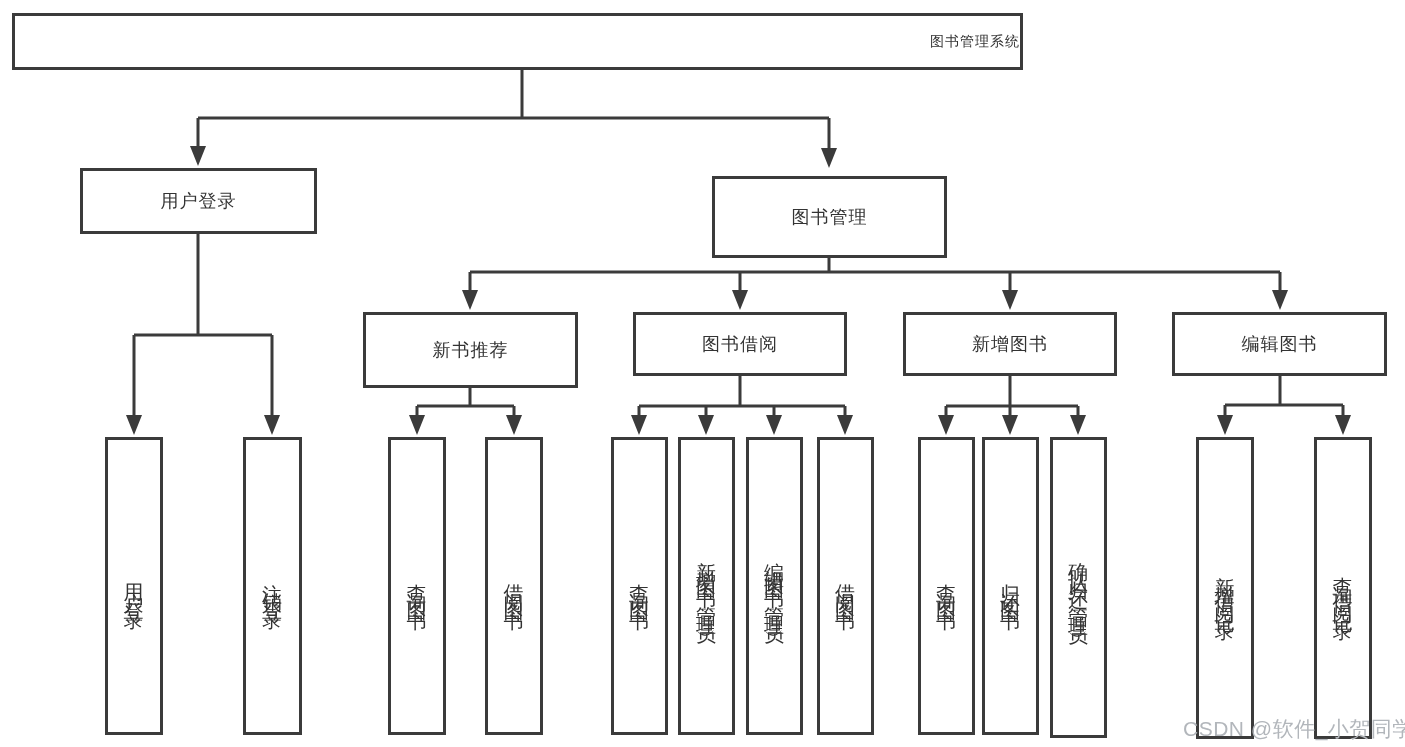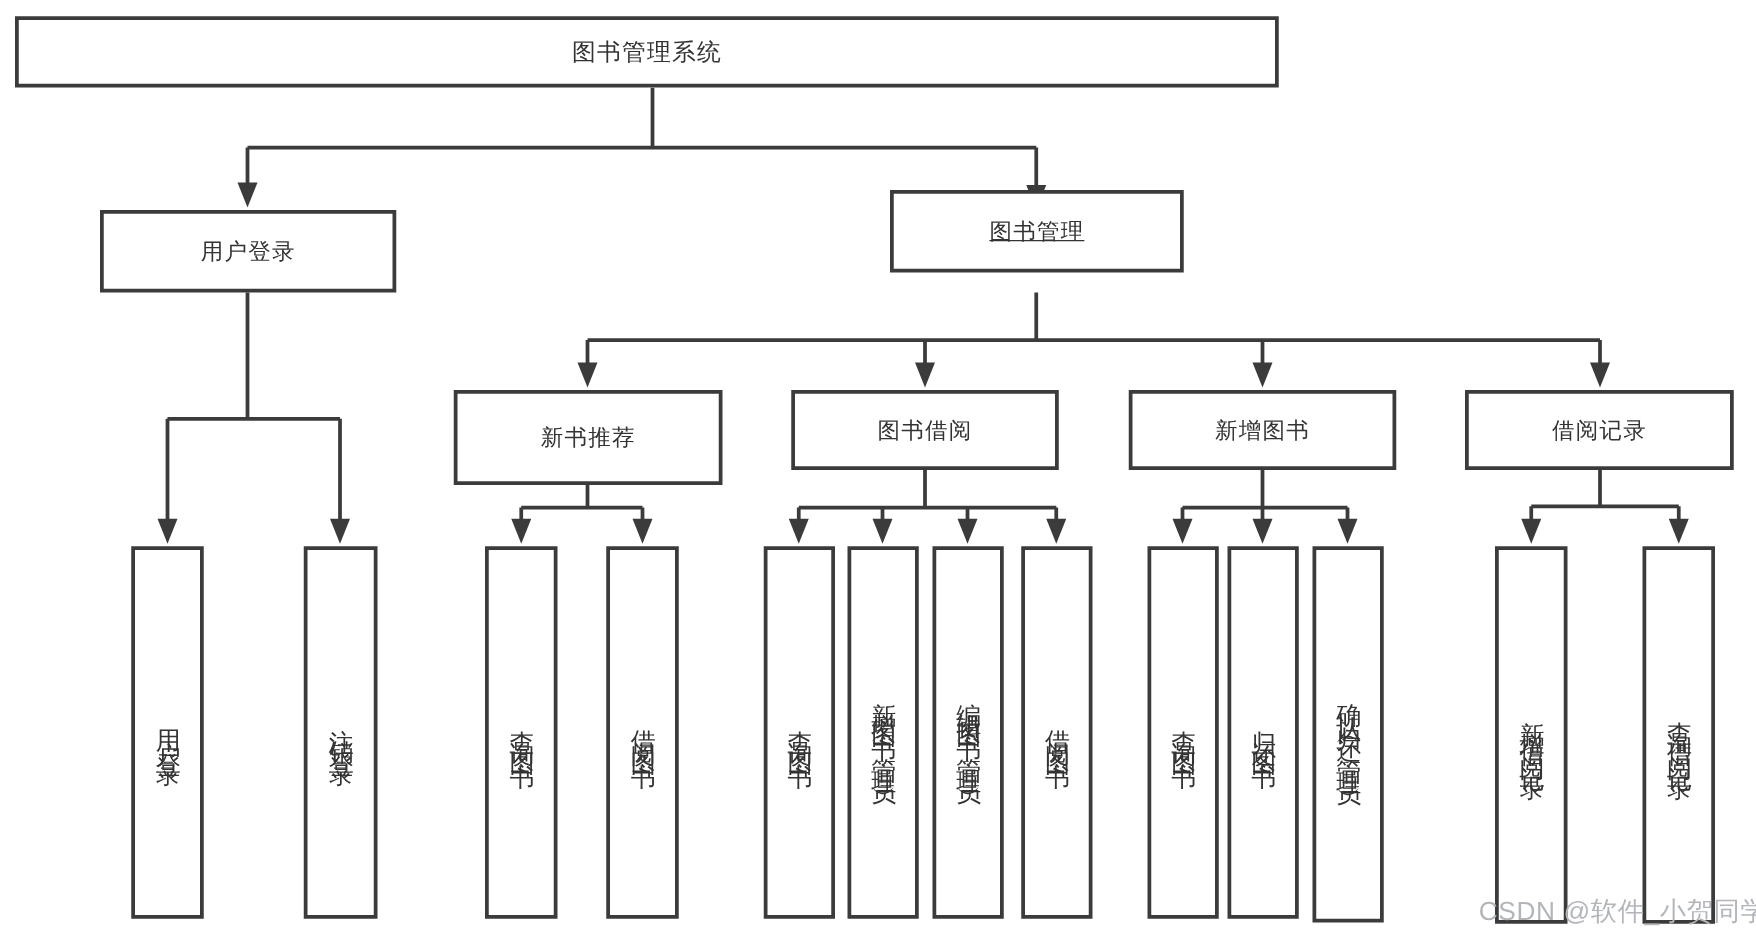--- a/index.html
+++ b/index.html
@@ -20,21 +20,21 @@
   }
   .wires{position:absolute;left:0;top:0;width:1405px;height:747px;}
   .box{
     position:absolute;
     background:var(--box_bg);
     border:3px solid var(--line);
     display:flex;align-items:center;justify-content:center;
     color:var(--text);
   }
   .h-box{font-size:18px;letter-spacing:1px;text-align:center;}
-  .root-box{font-size:19px;}
+  .root-box{font-size:14px;justify-content:flex-end;}
   .v-box{
     writing-mode:vertical-rl;
     text-orientation:mixed;
     font-size:20px;
     letter-spacing:9px;
     line-height:1;
     text-align:center;
   }
   .watermark{
     position:absolute;
@@ -90,35 +90,35 @@
     </g>
   </svg>
 
   <div class="box h-box root-box" style="left:12px;top:13px;width:1011px;height:57px;">
     <span>图书管理系统</span>
   </div>
 
   <div class="box h-box" style="left:80px;top:168px;width:237px;height:66px;">
     <span>用户登录</span>
   </div>
-  <div class="box h-box" style="left:712px;top:152px;width:235px;height:66px;text-decoration:underline;">
+  <div class="box h-box" style="left:712px;top:176px;width:235px;height:82px;">
     <span>图书管理</span>
   </div>
 
   <div class="box h-box" style="left:363px;top:312px;width:215px;height:76px;">
     <span>新书推荐</span>
   </div>
   <div class="box h-box" style="left:633px;top:312px;width:214px;height:64px;justify-content:center;">
     <span>图书借阅</span>
   </div>
   <div class="box h-box" style="left:903px;top:312px;width:214px;height:64px;">
     <span>新增图书</span>
   </div>
   <div class="box h-box" style="left:1172px;top:312px;width:215px;height:64px;">
-    <span>借阅记录</span>
+    <span>编辑图书</span>
   </div>
 
   <div class="box v-box" style="left:105px;top:437px;width:58px;height:298px;">
     <span>用户登录</span>
   </div>
   <div class="box v-box" style="left:243px;top:437px;width:59px;height:298px;">
     <span>注销登录</span>
   </div>
 
   <div class="box v-box" style="left:388px;top:437px;width:58px;height:298px;">

